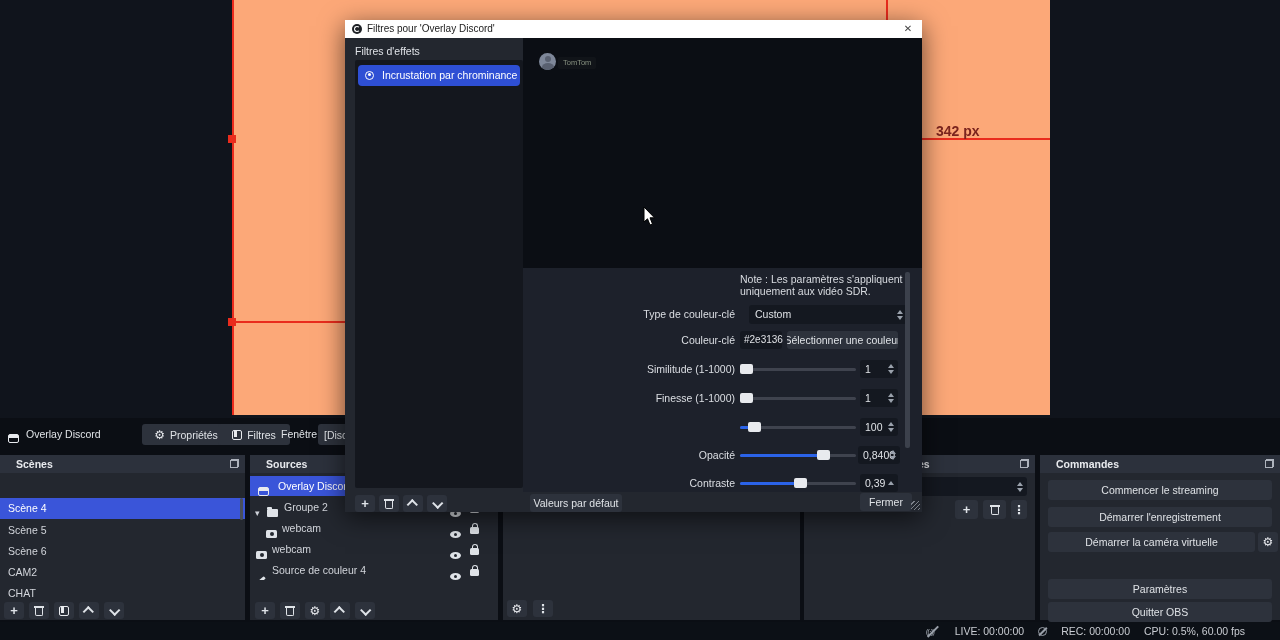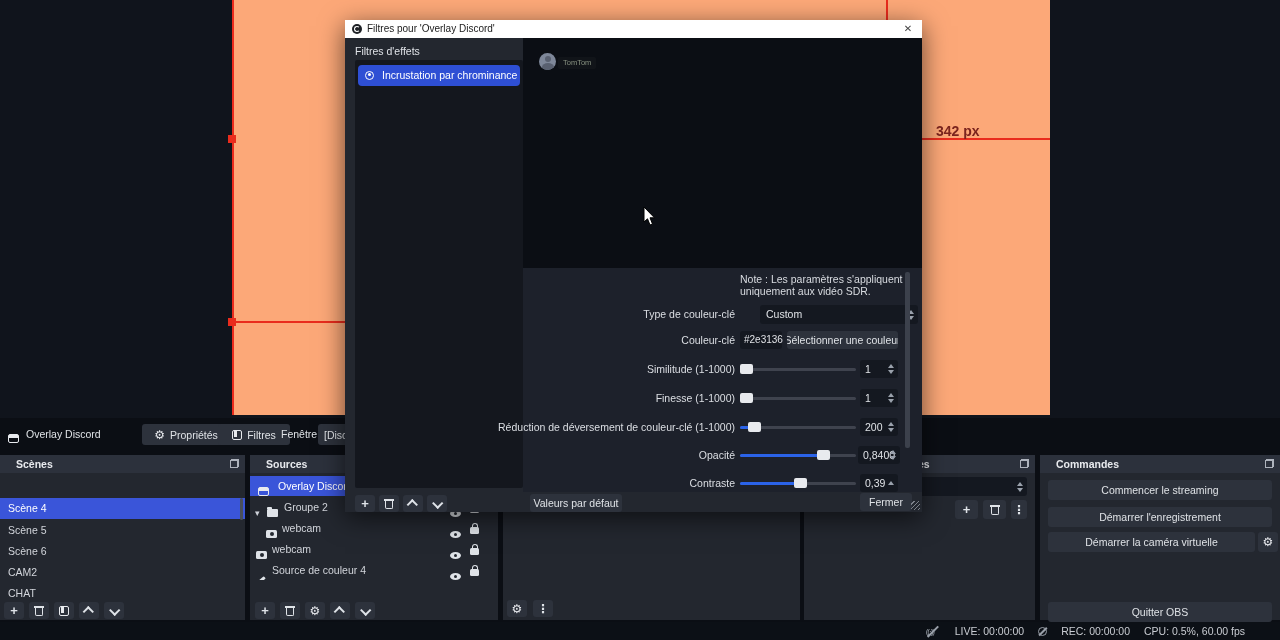--- a/index.html
+++ b/index.html
@@ -81,21 +81,21 @@
   .ring-eye{position:absolute;left:7px;top:5.5px;width:9px;height:9px;border:1.5px solid #fff;border-radius:50%;box-sizing:border-box;}
   .ring-eye::after{content:"";position:absolute;left:1.5px;top:1.5px;width:3px;height:3px;background:#fff;border-radius:50%;}
   .d-preview{position:absolute;left:178px;top:18px;width:399px;height:230px;background:#0b0e14;}
   .avatar{position:absolute;left:16px;top:15px;width:17px;height:17px;border-radius:50%;background:#7e8799;overflow:hidden;}
   .avatar::before{content:"";position:absolute;left:5.5px;top:3px;width:6px;height:6px;background:#596070;border-radius:50%;}
   .avatar::after{content:"";position:absolute;left:2.5px;top:10px;width:12px;height:8px;background:#596070;border-radius:50% 50% 0 0;}
   .namepill{position:absolute;left:35px;top:19px;height:12px;line-height:12px;padding:0 5px;background:rgba(18,21,26,.92);border-radius:2px;color:#879180;font-size:7.5px;}
   .d-props{position:absolute;left:178px;top:248px;width:399px;height:224px;background:#1d212b;overflow:hidden;}
   .note{position:absolute;left:217px;color:#d8dbe0;}
   .p-label{position:absolute;right:187px;text-align:right;color:#dcdfe4;line-height:18px;white-space:nowrap;}
-  .combo{position:absolute;left:415px;width:158px;height:19px;background:#141820;border-radius:3px;color:#dfe2e6;line-height:19px;padding-left:6px;box-sizing:border-box;}
+  .combo{position:absolute;left:404px;width:158px;height:19px;background:#141820;border-radius:3px;color:#dfe2e6;line-height:19px;padding-left:6px;box-sizing:border-box;}
   .spins{position:absolute;right:4px;top:0;bottom:0;display:flex;flex-direction:column;justify-content:center;gap:2px;}
   .tri-up{width:0;height:0;border-left:3px solid transparent;border-right:3px solid transparent;border-bottom:4px solid #9aa1ac;}
   .tri-down{width:0;height:0;border-left:3px solid transparent;border-right:3px solid transparent;border-top:4px solid #9aa1ac;}
   .cfield{position:absolute;left:395px;width:42px;height:18px;background:#141820;border-radius:3px;color:#e0e2e6;line-height:18px;padding-left:4px;box-sizing:border-box;font-size:10px;}
   .cbtn{position:absolute;left:442px;width:111px;height:18px;overflow:hidden;white-space:nowrap;font-size:10.5px;}
   .slider{position:absolute;left:395px;width:116px;height:18px;}
   .slider .track{position:absolute;left:0;right:0;top:8px;height:3px;background:#3f434e;border-radius:2px;}
   .slider .fill{position:absolute;left:0;top:8px;height:3px;background:#2b63e8;border-radius:2px;width:var(--fill);}
   .slider .knob{position:absolute;top:4px;width:13px;height:10px;background:#e8eaee;border-radius:2px;left:max(0px,calc(var(--fill) - 7px));}
   .spinbox{position:absolute;left:515px;width:38px;height:18px;background:#141820;border-radius:3px;color:#dfe2e6;line-height:18px;padding-left:5px;box-sizing:border-box;}
@@ -254,20 +254,21 @@
     <div class="dock-h">
       <span>Commandes</span>
       <span class="popout"></span>
     </div>
     <div class="cmd-btn" style="top:25px;">Commencer le streaming</div>
     <div class="cmd-btn" style="top:52px;">Démarrer l'enregistrement</div>
     <div class="cmd-btn" style="top:77px;width:207px;">Démarrer la caméra virtuelle</div>
     <div class="tb" style="left:218px;top:77px;height:20px;">
         <span class="gear">⚙</span>
       </div>
+    <div class="cmd-btn" style="top:124px;">Paramètres</div>
     <div class="cmd-btn" style="top:147px;">Quitter OBS</div>
   </div>
 
   <div class="statusbar">
     <span class="live-ico slash-ico">((·))</span>
     <span>LIVE: 00:00:00</span>
     <span class="rec-ico slash-ico"></span>
     <span>REC: 00:00:00</span>
     <span>CPU: 0.5%, 60.00 fps</span>
   </div>
@@ -345,28 +346,27 @@
         <div class="knob"></div>
     </div>
     <div class="spinbox" style="top:369px;">
       <span>1</span>
       <span class="spins">
           <span class="tri-up"></span>
           <span class="tri-down"></span>
         </span>
     </div>
 
-    <div class="p-label" style="top:398px;">Réduction de déversement de couleur-clé (1-1000)</div>
     <div class="slider" style="top:398px;;--fill:13%">
       <div class="track"></div>
         <div class="fill"></div>
         <div class="knob"></div>
     </div>
     <div class="spinbox" style="top:398px;">
-      <span>200</span>
+      <span>100</span>
       <span class="spins">
           <span class="tri-up"></span>
           <span class="tri-down"></span>
         </span>
     </div>
 
     <div class="p-label" style="top:426px;">Opacité</div>
     <div class="slider" style="top:426px;;--fill:72%">
       <div class="track"></div>
         <div class="fill"></div>

